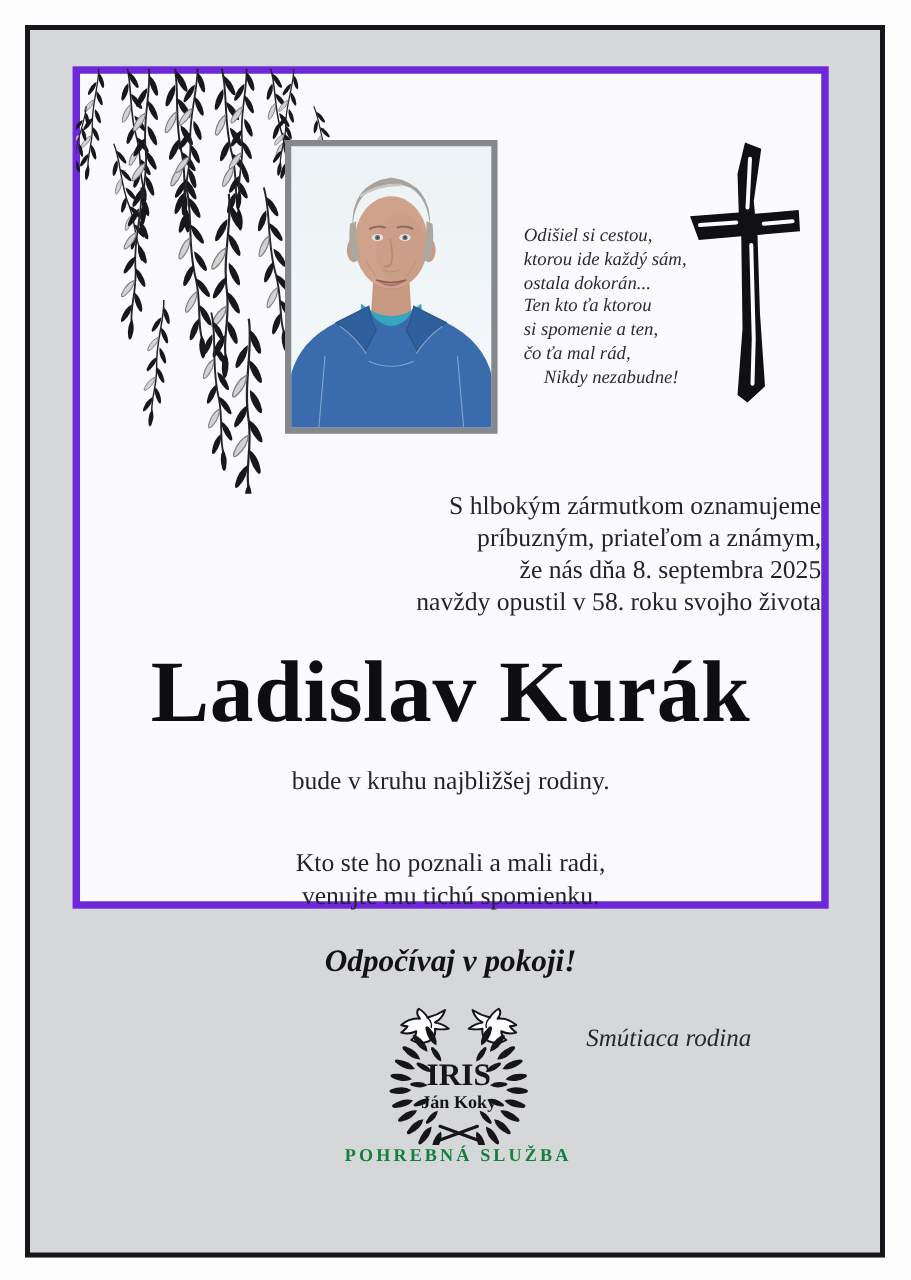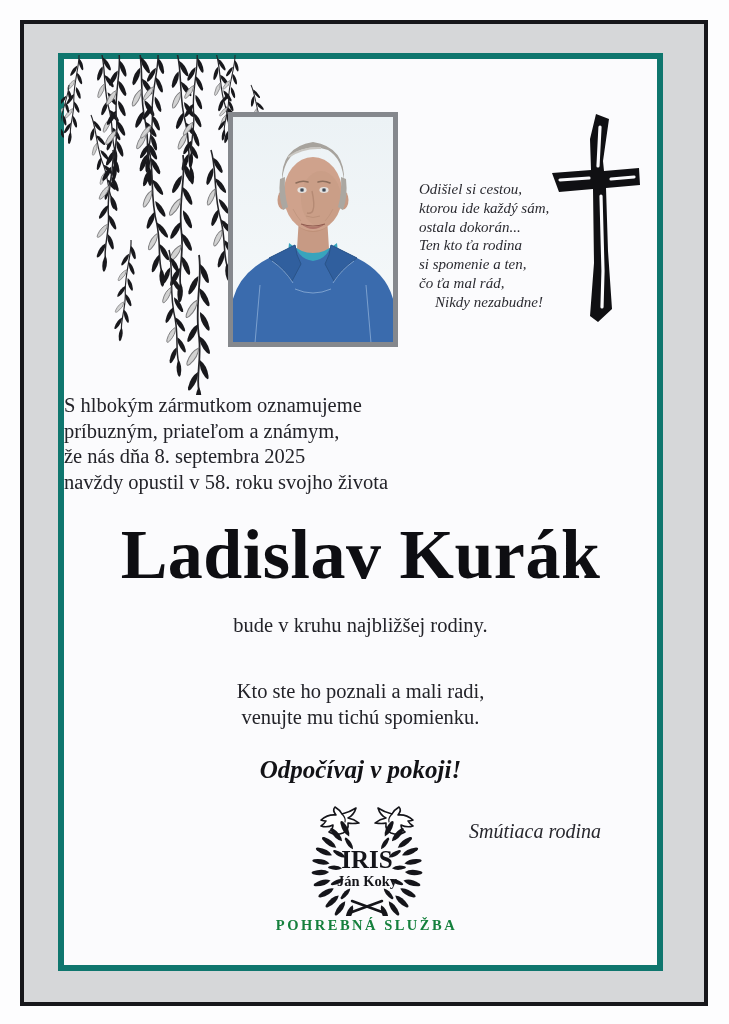--- a/index.html
+++ b/index.html
@@ -7,22 +7,22 @@
   body { font-family:"Liberation Serif","DejaVu Serif",serif; }
 
   .page { position:relative; width:729px; height:1024px; background:#fdfdfe; overflow:hidden; }
 
   
   .mat {
     position:absolute; left:20px; top:20px; right:21px; bottom:18px;
     border:4px solid #17171b; background:#d6d7d9;
   }
   .content {
-    position:absolute; left:58px; top:53px; width:605px; height:918px;
-    border:6px solid #0f766e; background:#fbfbfd;
+    position:absolute; left:58px; top:53px; width:605px; height:674px;
+    border:6px solid #6d28d9; background:#fbfbfd;
   }
 
   .willow { position:absolute; left:-3px; top:-4px; width:212px; height:340px; }
 
   .photo-frame {
     position:absolute; left:164px; top:53px; width:170px; height:235px;
     border:5px solid #85888d; box-shadow:0 0 0 1px #b9bcc0 inset; background:#eef3f6;
   }
   .photo-frame svg { display:block; width:160px; height:225px; }
 
@@ -30,21 +30,21 @@
     position:absolute; left:355px; top:121px; width:180px;
     font-style:italic; font-size:15px; line-height:18.8px; color:#2b2b31;
   }
   .verse .vline { white-space:nowrap; }
   .verse .vline.indent { padding-left:16px; }
 
   .cross { position:absolute; left:484px; top:52px; width:95px; height:215px; }
 
   .announcement {
     position:absolute; left:0; top:334px; width:100%;
-    text-align:left; font-size:20.5px; line-height:25.5px; color:#232329;
+    text-align:right; font-size:20.5px; line-height:25.5px; color:#232329;
   }
 
   .deceased-name {
     position:absolute; left:0; top:458px; width:100%;
     text-align:center; font-size:70px; line-height:76px;
     font-weight:bold; color:#0e0e12; letter-spacing:0.5px;
   }
 
   .farewell {
     position:absolute; left:0; top:553px; width:100%;
@@ -178,21 +178,21 @@
         <path d="M68,107 Q80,111 92,107" stroke="#8f5b4f" stroke-width="1.2" fill="none"></path>
         <path d="M60,92 Q64,100 68,104" stroke="#b98f78" stroke-width="1" fill="none" opacity="0.6"></path>
         <path d="M100,92 Q96,100 92,104" stroke="#b98f78" stroke-width="1" fill="none" opacity="0.6"></path>
       </svg>
     </div>
 
     <div class="verse">
       <div class="vline">Odišiel si cestou,</div>
       <div class="vline">ktorou ide každý sám,</div>
       <div class="vline">ostala dokorán...</div>
-      <div class="vline">Ten kto ťa rodina</div>
+      <div class="vline">Ten kto ťa ktorou</div>
       <div class="vline">si spomenie a ten,</div>
       <div class="vline">čo ťa mal rád,</div>
       <div class="vline indent">Nikdy nezabudne!</div>
     </div>
 
     <svg class="cross" viewBox="0 0 95 215" aria-hidden="true">
       <path d="M48,3 L61,8 L55,50 L56,60 L91,57 L92,74 L58,77 L60,140 L64,198 L50,211 L42,205 L46,152 L45,78 L11,81 L4,62 L43,59 L42,28 Z" fill="#101013"></path>
       <g stroke="#fbfbfd" stroke-width="3.2" fill="none" stroke-linecap="round">
         <path d="M52,16 L50,55"></path>
         <path d="M53,85 L55,160 L54,196"></path>

